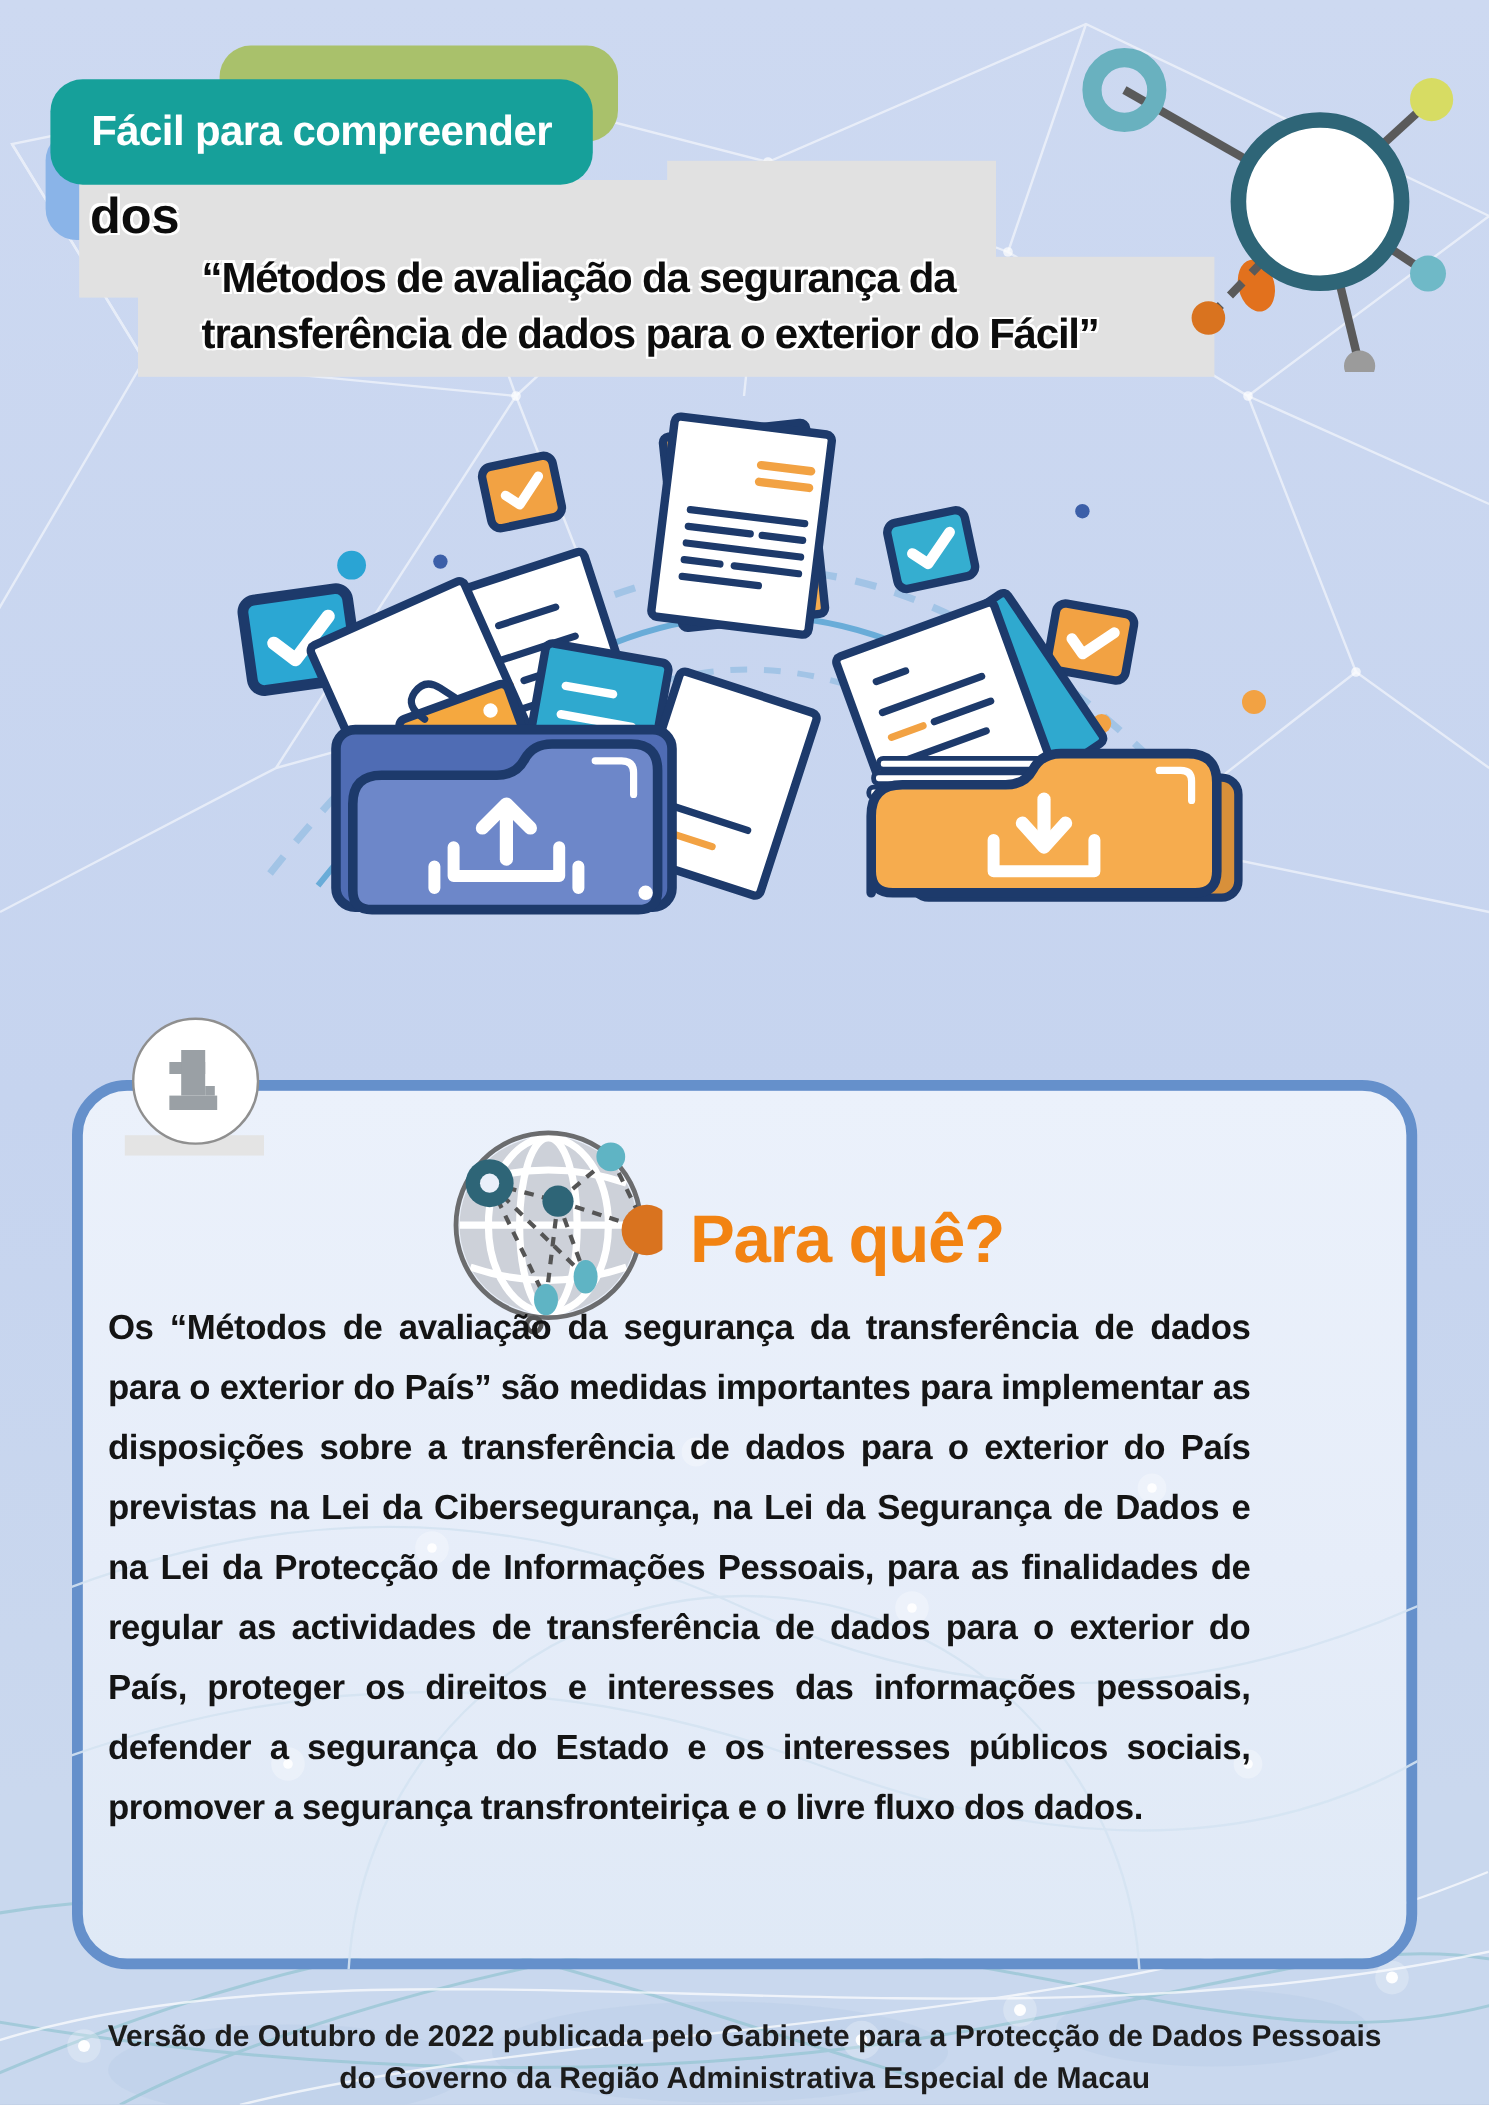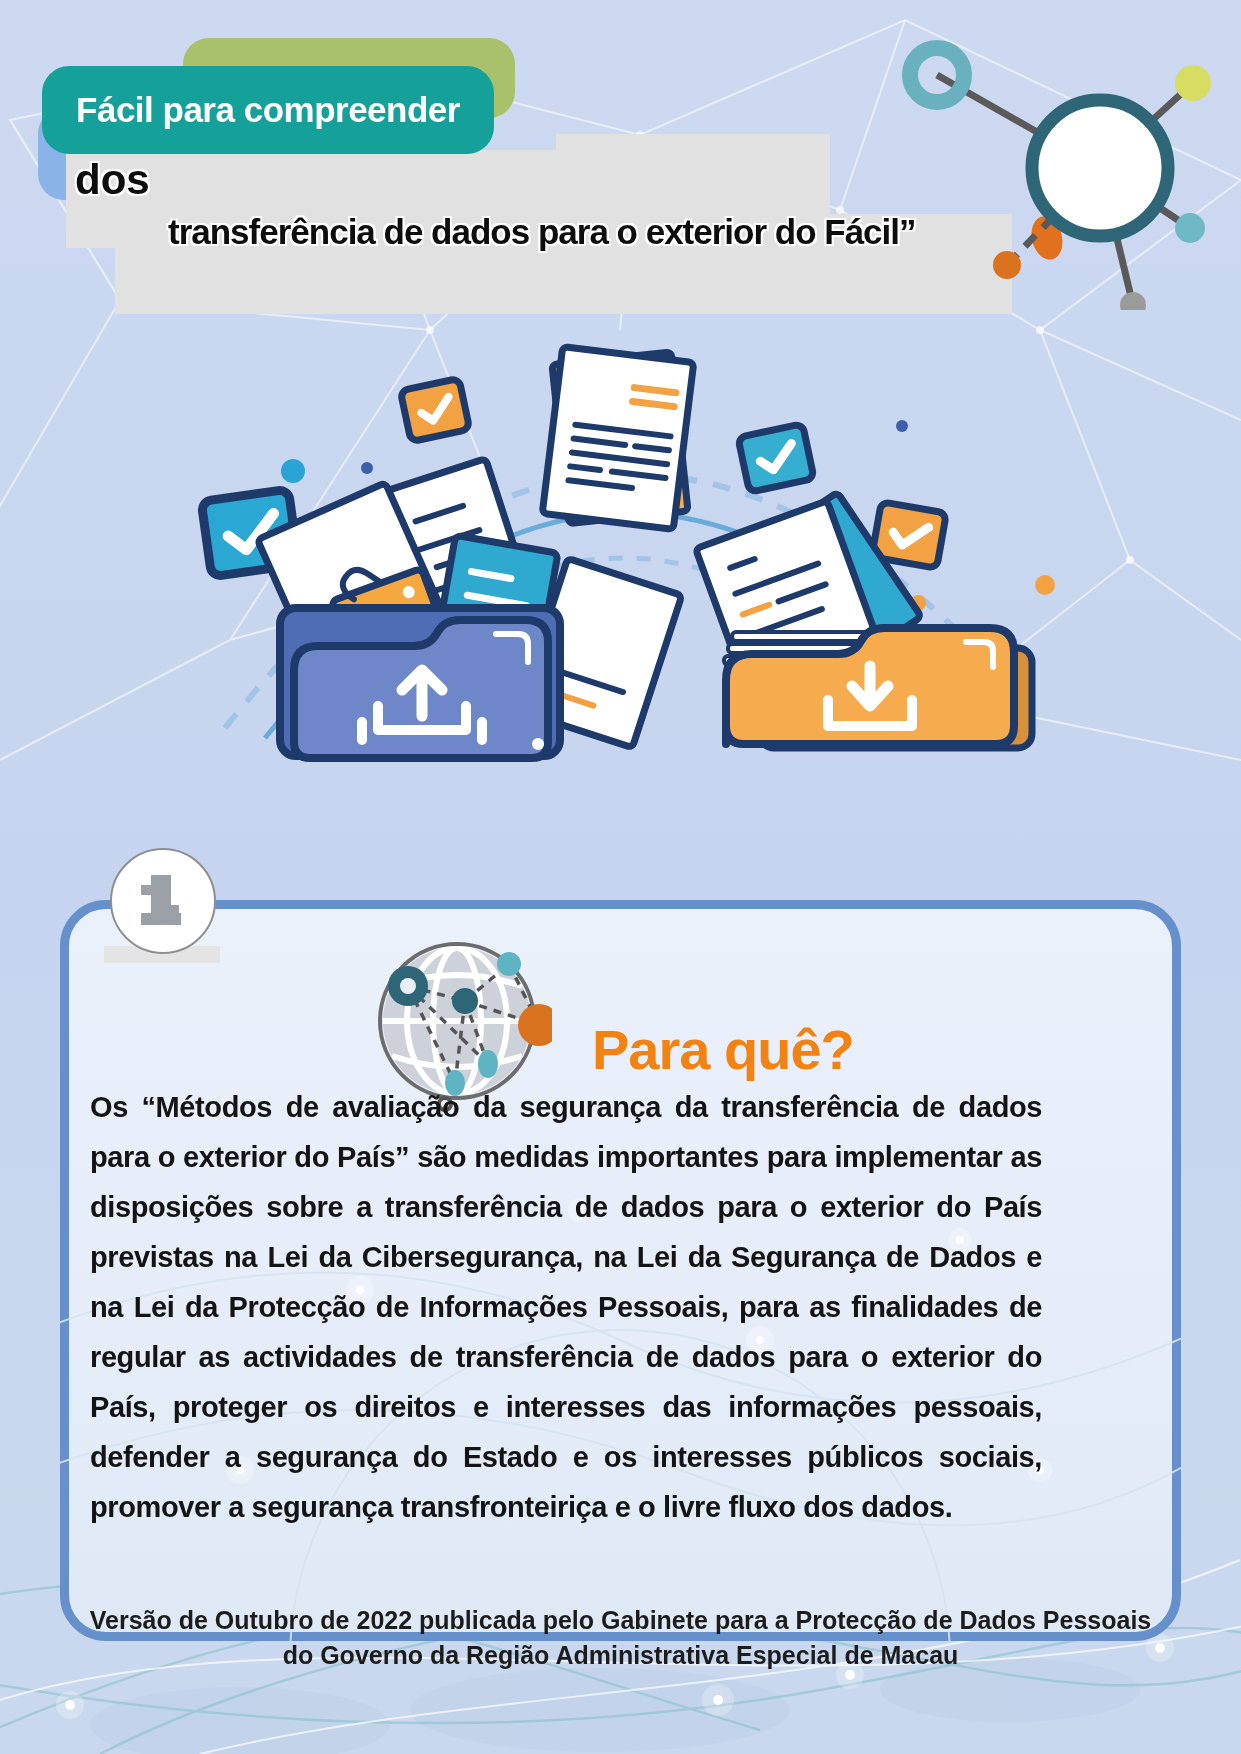--- a/index.html
+++ b/index.html
@@ -34,21 +34,21 @@
   .card-decor{left:60px;top:900px;z-index:2;pointer-events:none;}
   .num-bar{left:104px;top:946px;width:116px;height:17px;background:#e4e4e4;z-index:3;}
   .num-circle{left:110px;top:848px;width:106px;height:106px;border-radius:50%;background:#fff;
     border:2px solid #8f8f8f;display:flex;align-items:center;justify-content:center;z-index:4;box-sizing:border-box;}
   .sr{position:absolute;width:1px;height:1px;overflow:hidden;clip:rect(0 0 0 0);white-space:nowrap;}
   .globe{left:362px;top:936px;z-index:3;}
   .section-heading{left:575px;top:1000px;z-index:3;color:#f28312;font-size:56px;font-weight:800;letter-spacing:-1px;}
   .section-body{left:90px;top:1082px;width:952px;z-index:3;font-size:29px;line-height:50px;font-weight:700;
     color:#141414;text-align:justify;letter-spacing:-0.4px;}
   
-  .footer{left:0;top:1603px;width:1241px;text-align:center;z-index:3;color:#1c1c1c;
+  .footer{left:0;top:1680px;width:1241px;text-align:center;z-index:3;color:#1c1c1c;
     font-size:25px;line-height:35px;font-weight:700;}
   .z1{z-index:1;} .z2{z-index:2;}
 </style>
 </head>
 <body>
 
 <div class="poster">
 
   <svg class="abs" style="left:0;top:0;" width="1241" height="900" viewBox="0 0 1241 900">
     <g stroke="#ffffff" stroke-width="2" fill="none" opacity="0.55">
@@ -108,20 +108,21 @@
   <div class="abs patch pA"></div>
   <div class="abs patch pB"></div>
   <div class="abs patch pC"></div>
   <div class="abs orange-ellipse"></div>
 
   <div class="abs title-block">
     <div class="title-main-row">
       <span class="title-dos">dos</span>
     </div>
     <div class="title-quote">
+      <div>“Métodos de avaliação da segurança da</div>
       <div>transferência de dados para o exterior do Fácil”</div>
     </div>
   </div>
 
   <svg class="abs z2" style="left:815px;top:8px;" width="426" height="302" viewBox="0 0 426 302">
     <g stroke="#5a5a5a" stroke-width="7" fill="none">
       <path d="M122,67 L285,160"></path>
       <path d="M378,75 L285,160"></path>
       <path d="M375,220 L285,160"></path>
       <path d="M318,297 L285,160"></path>
@@ -303,21 +304,21 @@
     <circle cx="46" cy="50" r="20" fill="#2e6577"></circle>
     <circle cx="46" cy="50" r="8" fill="#e9effa"></circle>
     <circle cx="103" cy="65" r="13" fill="#2e6577"></circle>
     <circle cx="147" cy="28" r="12" fill="#5fb4c4"></circle>
     <circle cx="177" cy="89" r="21" fill="#d9731f"></circle>
     <ellipse cx="126" cy="128" rx="10" ry="14" fill="#5fb4c4"></ellipse>
     <ellipse cx="93" cy="147" rx="10" ry="13" fill="#5fb4c4"></ellipse>
     <circle cx="83" cy="168" r="6" fill="#e9effa" stroke="#555555" stroke-width="4"></circle>
   </svg>
 
-  <h2 class="abs section-heading" style="margin:17px;">Para quê?</h2>
+  <h2 class="abs section-heading" style="margin:0;">Para quê?</h2>
 
   <p class="abs section-body" style="margin:0;">Os “Métodos de avaliação da segurança da transferência de dados para o exterior do País” são medidas importantes para implementar as disposições sobre a transferência de dados para o exterior do País previstas na Lei da Cibersegurança, na Lei da Segurança de Dados e na Lei da Protecção de Informações Pessoais, para as finalidades de regular as actividades de transferência de dados para o exterior do País, proteger os direitos e interesses das informações pessoais, defender a segurança do Estado e os interesses públicos sociais, promover a segurança transfronteiriça e o livre fluxo dos dados.</p>
 
   <div class="abs footer">
     <div>Versão de Outubro de 2022 publicada pelo Gabinete para a Protecção de Dados Pessoais</div>
     <div>do Governo da Região Administrativa Especial de Macau</div>
   </div>
 
 </div>
 

